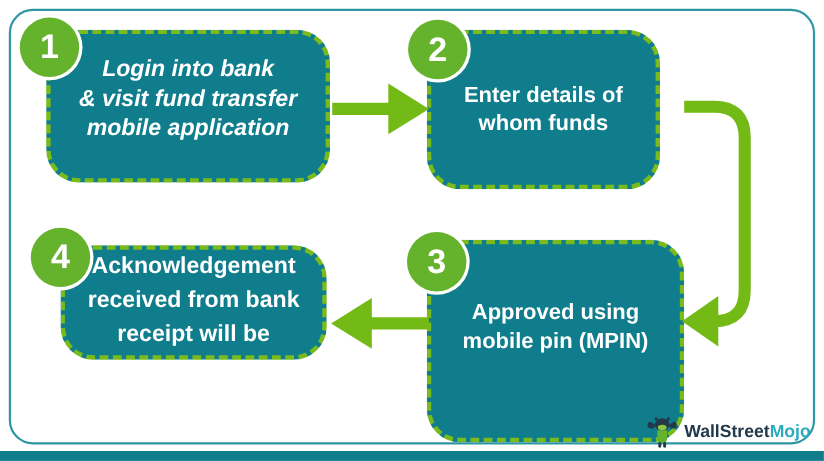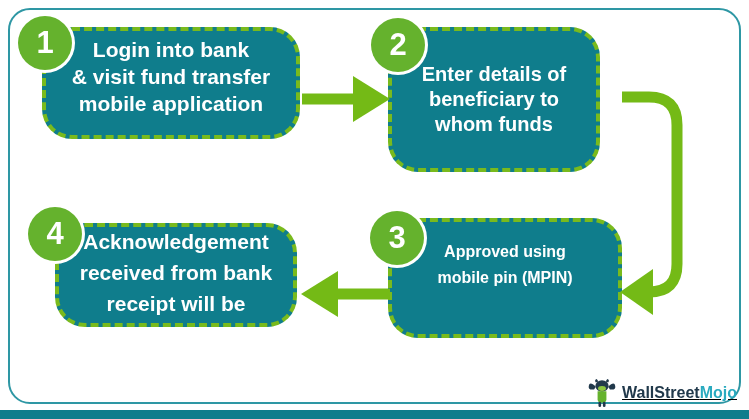--- a/index.html
+++ b/index.html
@@ -28,61 +28,60 @@
   .step-box{
     position:absolute;box-sizing:border-box;
     background:var(--box-fill);
     border:4px dashed var(--box-border-green);
     border-radius:30px;
     display:flex;flex-direction:column;align-items:center;justify-content:center;
     color:var(--text-white);font-weight:700;text-align:center;
     z-index:2;
   }
   .step-box .line{display:block;}
-  .box1{left:42px;top:27px;width:258px;height:112px;font-size:21px;line-height:27px;padding-bottom:14px;}
+  .box1{left:42px;top:27px;width:258px;height:139px;font-size:21px;line-height:27px;padding-bottom:14px;font-style:italic;}
   .box2{left:388px;top:27px;width:212px;height:145px;font-size:20px;line-height:25px;}
-  .box3{left:388px;top:218px;width:234px;height:120px;font-size:16px;line-height:26px;padding-bottom:26px;}
+  .box3{left:388px;top:218px;width:234px;height:184px;font-size:20px;line-height:26px;padding-bottom:26px;}
   .box4{left:55px;top:223px;width:242px;height:104px;font-size:21px;line-height:31px;padding-bottom:6px;}
   .badge{
     position:absolute;width:54px;height:54px;border-radius:50%;
     background:var(--badge-green);box-shadow:0 0 0 3px #ffffff;
     display:flex;align-items:center;justify-content:center;
     color:#ffffff;font-weight:700;font-size:31px;z-index:4;
   }
   .badge1{left:18px;top:16px;}
   .badge2{left:371px;top:18px;}
   .badge3{left:370px;top:211px;}
   .badge4{left:28px;top:207px;}
   .arrows{position:absolute;left:0;top:0;z-index:3;pointer-events:none;}
   .arrow-stroke{stroke:var(--arrow-green);fill:none;stroke-width:11px;}
   .arrow-head{fill:var(--arrow-green);stroke:none;}
   .logo{
     position:absolute;right:12px;top:377px;height:32px;
-    display:flex;align-items:center;gap:5px;z-index:5;text-decoration:underline;
+    display:flex;align-items:center;gap:5px;z-index:5;
   }
   .logo-text{font-size:16px;font-weight:700;letter-spacing:0;}
   .logo-text .p1{color:var(--logo-dark);}
   .logo-text .p2{color:var(--logo-teal);}
 </style>
 </head>
 <body>
 
 <div class="canvas">
 
   <div class="frame"></div>
 
   <div class="step-box box1">
     <span class="line">Login into bank</span>
     <span class="line">&amp; visit fund transfer</span>
     <span class="line">mobile application</span>
   </div>
 
   <div class="step-box box2">
     <span class="line">Enter details of</span>
-    <span class="line">beneficiary to</span>
     <span class="line">whom funds</span>
   </div>
 
   <div class="step-box box3">
     <span class="line">Approved using</span>
     <span class="line">mobile pin (MPIN)</span>
   </div>
 
   <div class="step-box box4">
     <span class="line">Acknowledgement</span>

